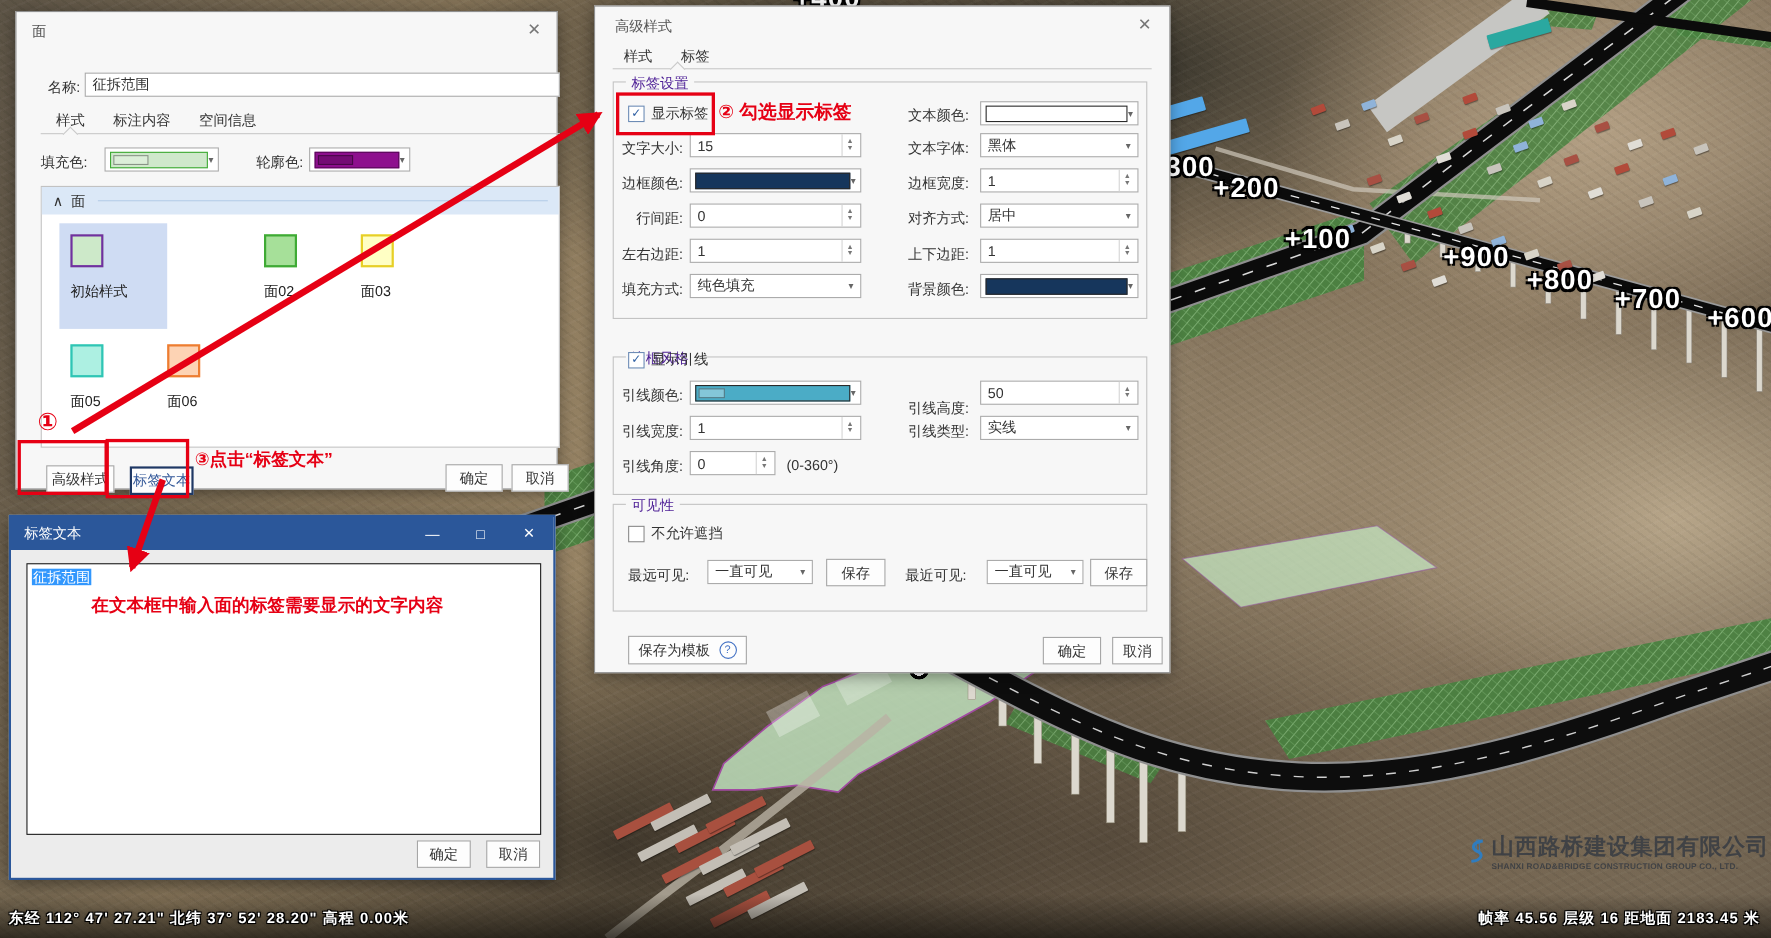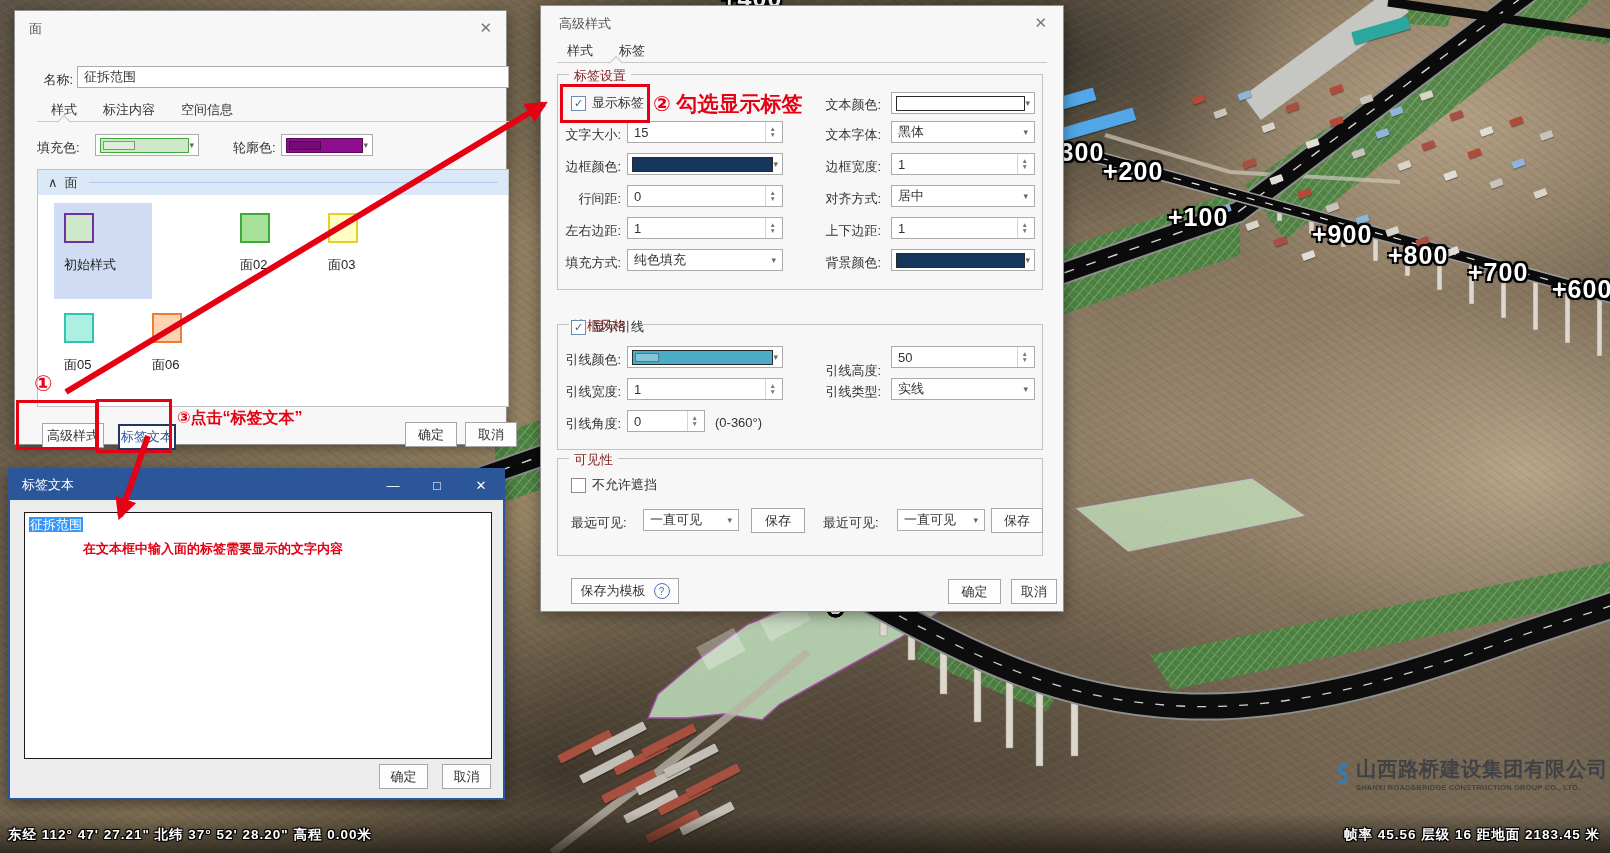--- a/index.html
+++ b/index.html
@@ -59,21 +59,21 @@
     padding-left:4px;height:100%;justify-content:center;}
   .spinbtns i{font-style:normal;font-size:6.5px;line-height:6.5px;color:#777;}
   .chipfill{flex:1;height:13px;border:1px solid #2a2a2a;position:relative;}
   .chipfill .subrect{position:absolute;left:2px;top:2px;width:30px;height:7px;
     border:1px solid rgba(0,0,0,.38);background:rgba(255,255,255,.28);}
   .cb{width:13px;height:13px;border:1px solid #6d8cb5;background:#fff;display:inline-flex;align-items:center;
     justify-content:center;font-size:11px;line-height:11px;color:#2e5fa3;font-weight:bold;flex:0 0 auto;}
   .cb.un{border-color:#8a8a8a;}
   .cbrow{position:absolute;display:flex;align-items:center;gap:6px;}
   .fs{position:absolute;border:1px solid #c3c3c3;box-sizing:border-box;}
-  .fs .legend{position:absolute;top:-8px;left:11px;background:#f7f7f7;padding:0 5px;font-size:13px;color:#7f1d1d;}
+  .fs .legend{position:absolute;top:-8px;left:11px;background:#f7f7f7;padding:0 5px;font-size:13px;color:#4c1d95;}
   .flabel{position:absolute;text-align:right;color:#333;white-space:nowrap;}
 
   
   .panel{position:absolute;background:#fff;border:1px solid #c2c2c2;box-sizing:border-box;}
   .panel-hd{display:flex;align-items:center;height:25px;background:#dbe8f7;padding:0 10px;gap:7px;}
   .panel-hd .rule{flex:1;height:1px;background:#b5cce8;margin-left:4px;}
   .swatch-grid{position:relative;}
   .sw-cell{position:absolute;width:88px;display:flex;flex-direction:column;align-items:flex-start;cursor:pointer;padding-left:10px;}
   .sw-cell.selected{background:#cfdcf3;}
   .sw-sq{width:30px;height:30px;margin-top:10px;box-sizing:border-box;}
@@ -509,16 +509,16 @@
     </defs>
     <line x1="66" y1="392" x2="544" y2="104" stroke="#e60014" stroke-width="6" marker-end="url(#ah)"></line>
     <line x1="148" y1="436" x2="120" y2="516" stroke="#e60014" stroke-width="6" marker-end="url(#ah)"></line>
   </svg>
 
   <div class="red-box" style="left:16px;top:400px;width:76px;height:44px;"></div>
   <div class="red-box" style="left:96px;top:399px;width:70px;height:48px;"></div>
   <div class="red-box" style="left:560px;top:84px;width:84px;height:33px;"></div>
 
   <div class="red-text" style="left:34px;top:371px;font-size:22px;">①</div>
-  <div class="red-text" style="left:653px;top:90px;font-size:21px;">② 勾选显示标签</div>
+  <div class="red-text" style="left:653px;top:90px;font-size:17px;">② 勾选显示标签</div>
   <div class="red-text" style="left:177px;top:408px;font-size:16px;">③点击“标签文本”</div>
-  <div class="red-text" style="left:83px;top:540px;font-size:13px;z-index:60;">在文本框中输入面的标签需要显示的文字内容</div>
+  <div class="red-text" style="left:83px;top:540px;font-size:16px;z-index:60;">在文本框中输入面的标签需要显示的文字内容</div>
 </div>
 
 </body></html>

